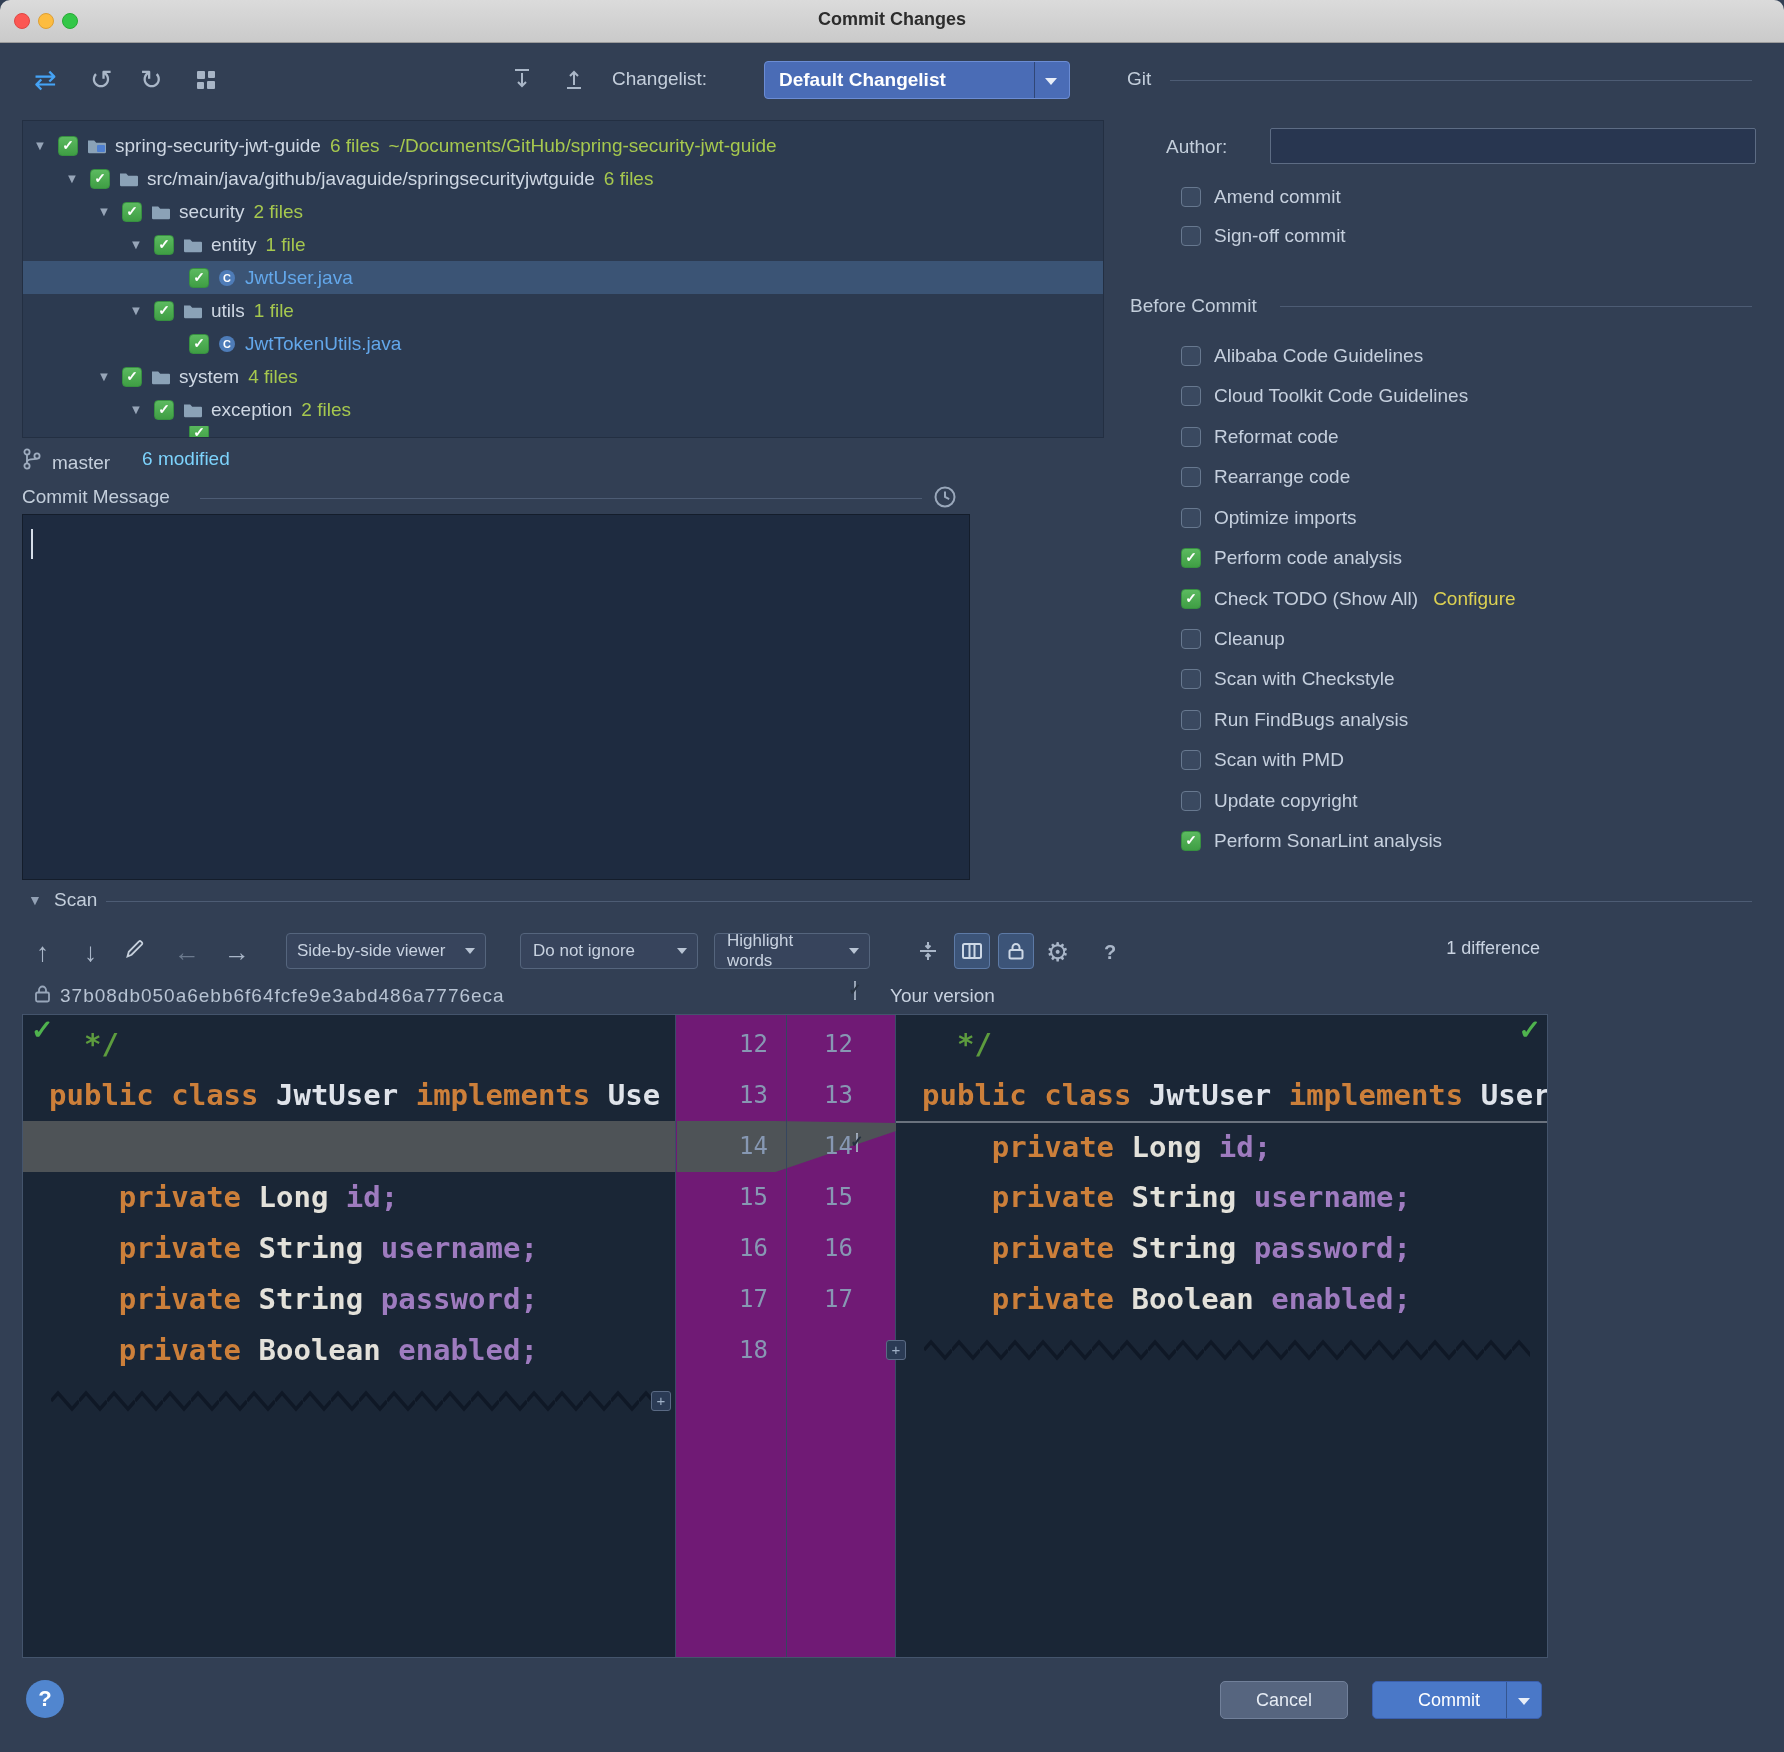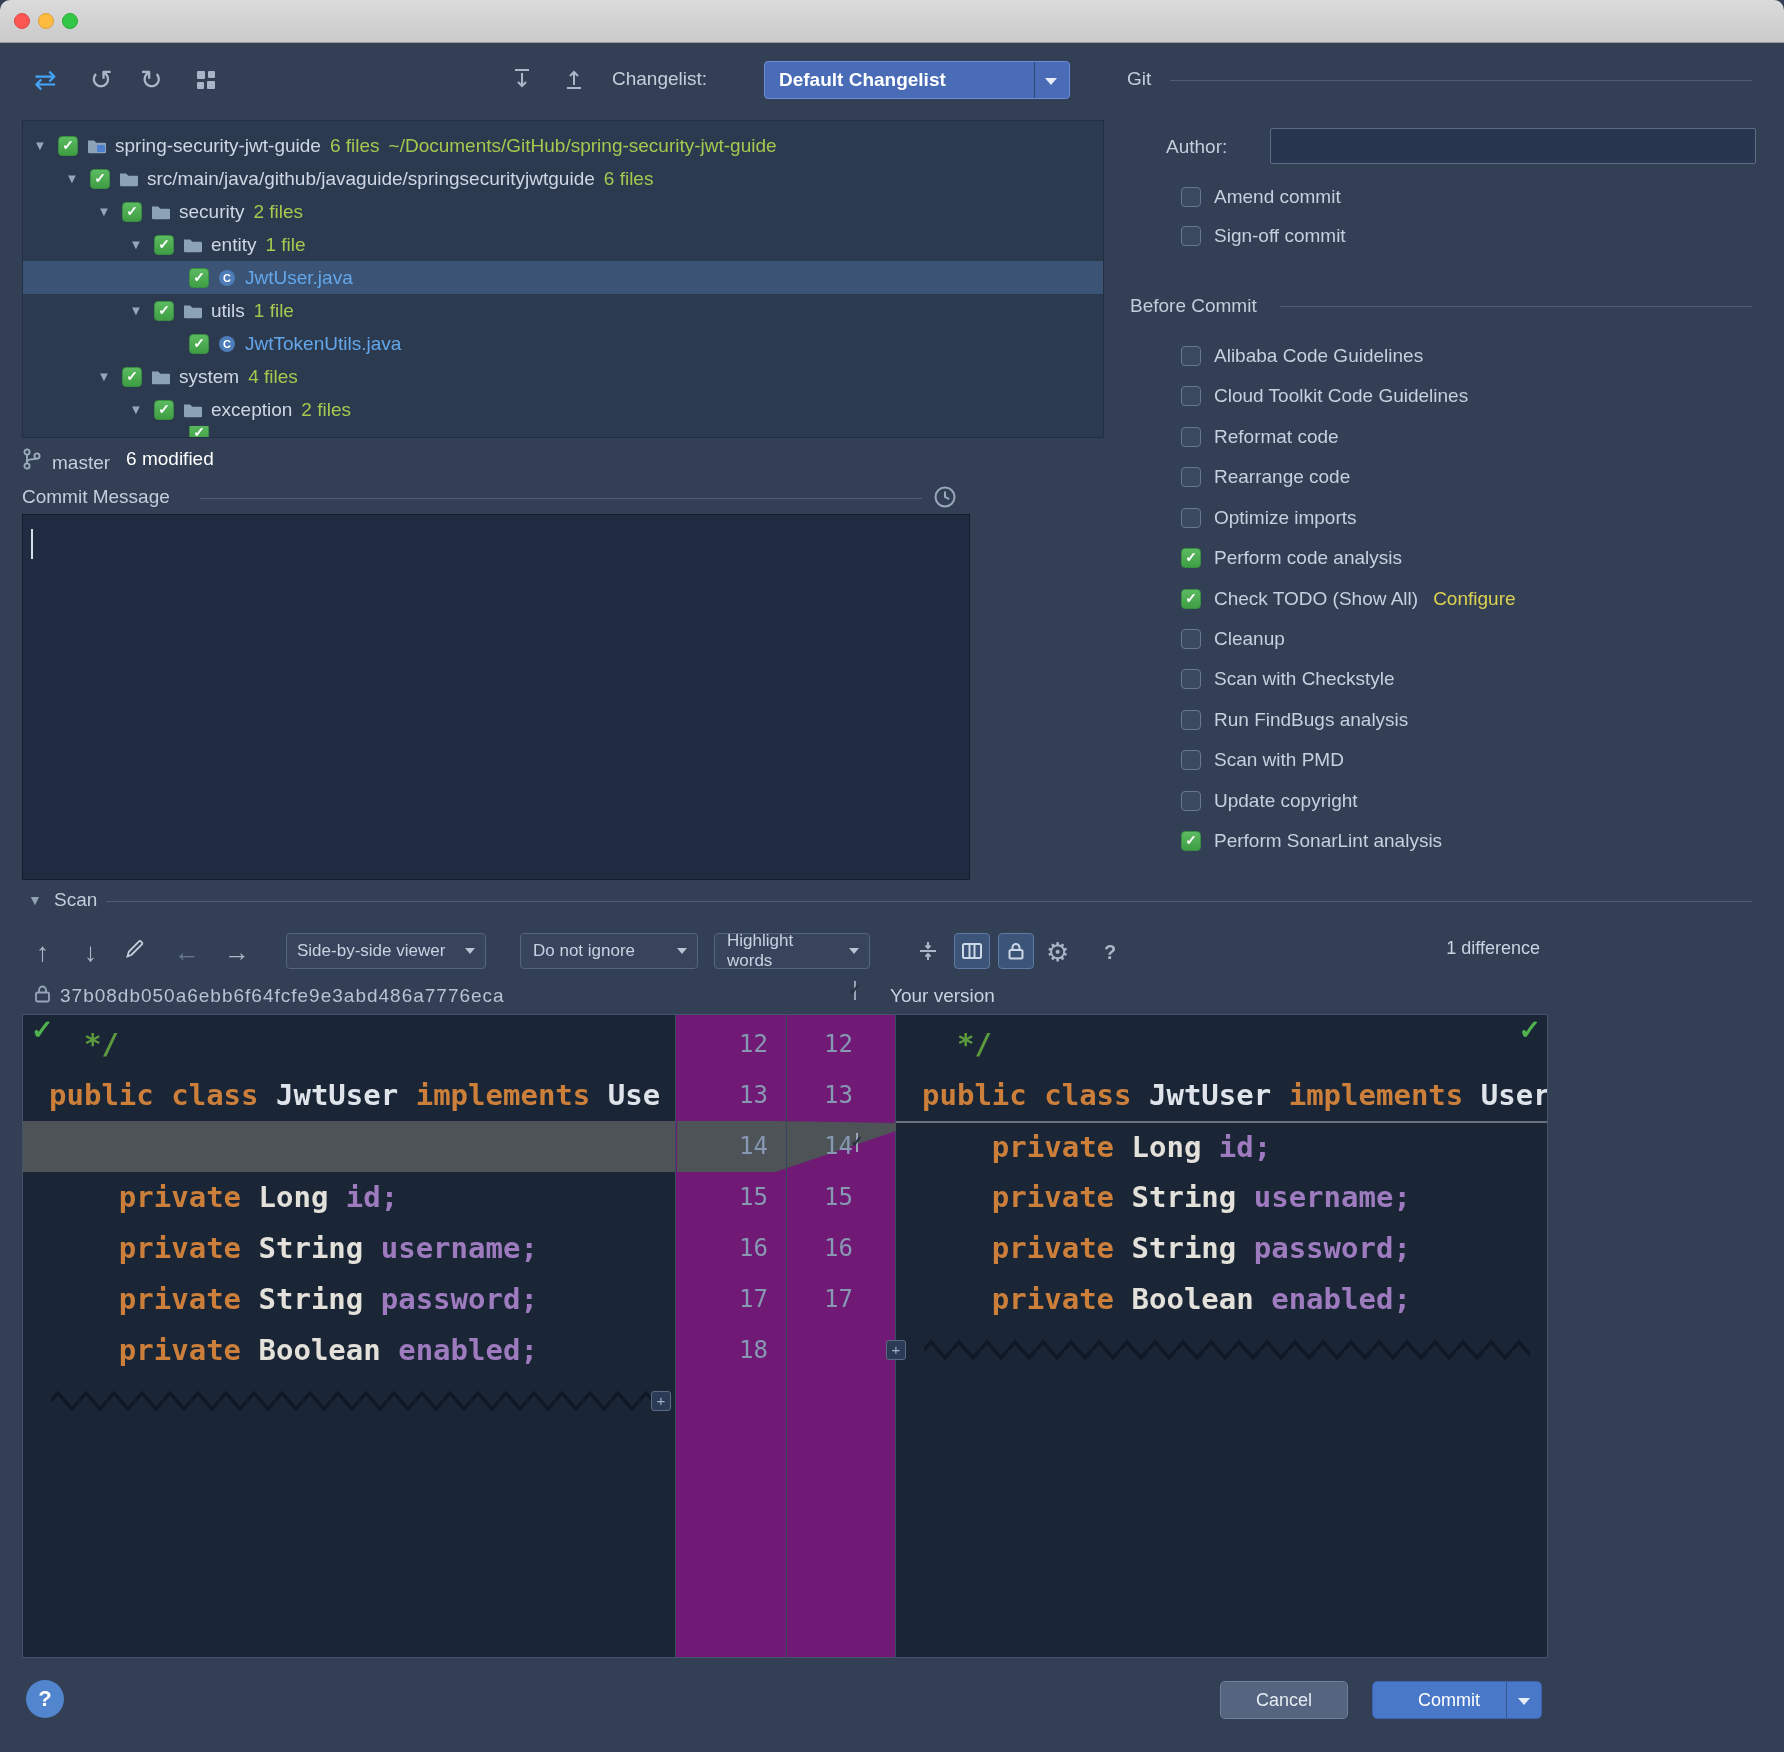--- a/index.html
+++ b/index.html
@@ -37,21 +37,21 @@
   .t-file{font-size:19px;color:#63a7ea;white-space:nowrap;}
   .t-count,.t-path{font-size:19px;color:#a6c84e;white-space:nowrap;}
   .cb{width:20px;height:20px;border-radius:4px;background:#3a4960;border:1.5px solid #67788f;
       box-sizing:border-box;position:relative;flex:none;}
   .cb.checked{background:linear-gradient(#5cba60,#3f9e44);border-color:#379041;}
   .cb .tick{position:absolute;left:50%;top:50%;transform:translate(-50%,-54%);font-size:14px;font-weight:bold;color:#fff;line-height:1;}
   .cb.light{background:#dde3ec;border-color:#97a3b4;width:22px;height:22px;}
   .cb.light .tick{color:#273240;font-size:16px;}
   .branch-row{position:absolute;left:22px;top:444px;height:30px;display:flex;align-items:center;gap:10px;}
   .branch-name{font-size:19px;color:#c5cfdc;margin-top:7px;}
-  .modified-link{font-size:19px;color:#ffffff;margin-left:6px;}
+  .modified-link{font-size:19px;color:#7dd3fc;margin-left:22px;}
   
   .cm-box{position:absolute;left:22px;top:514px;width:948px;height:366px;background:#1e2b40;
     border:1px solid #141d2b;box-sizing:border-box;}
   .caret-bar{position:absolute;left:8px;top:14px;width:2px;height:30px;background:#d5dde8;}
   
   .author-input{position:absolute;left:1270px;top:128px;width:486px;height:36px;background:#283650;
     border:1px solid #5d6c84;border-radius:2px;box-sizing:border-box;color:#d7dfea;font-size:18px;padding:0 8px;outline:none;}
   .opt{position:absolute;left:1181px;height:26px;display:flex;align-items:center;gap:13px;}
   .opt .lbl{font-size:19px;color:#c6d0de;white-space:nowrap;}
   .opt .link{font-size:19px;color:#ddd152;margin-left:2px;}
@@ -106,20 +106,21 @@
 </head>
 <body>
 
 <div id="win">
 
   
   <div class="titlebar">
     <span class="tl red"></span>
     <span class="tl yel"></span>
     <span class="tl grn"></span>
+    <div class="wtitle">Commit Changes</div>
   </div>
 
   
   <span class="tbi" style="left:34px;color:#45a3f5;">⇄</span>
   <span class="tbi" style="left:90px;">↺</span>
   <span class="tbi" style="left:140px;">↻</span>
   <svg class="abs" style="left:196px;top:70px;" width="20" height="20">
     <g fill="#a8b5c6">
         <rect x="1" y="1" width="8" height="8" rx="1"></rect>
         <rect x="12" y="1" width="7" height="7" rx="1"></rect>

